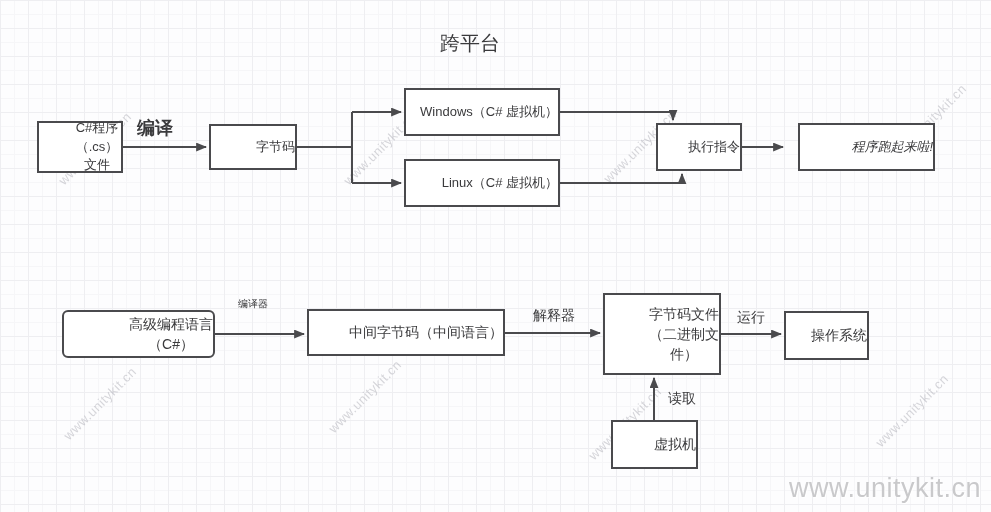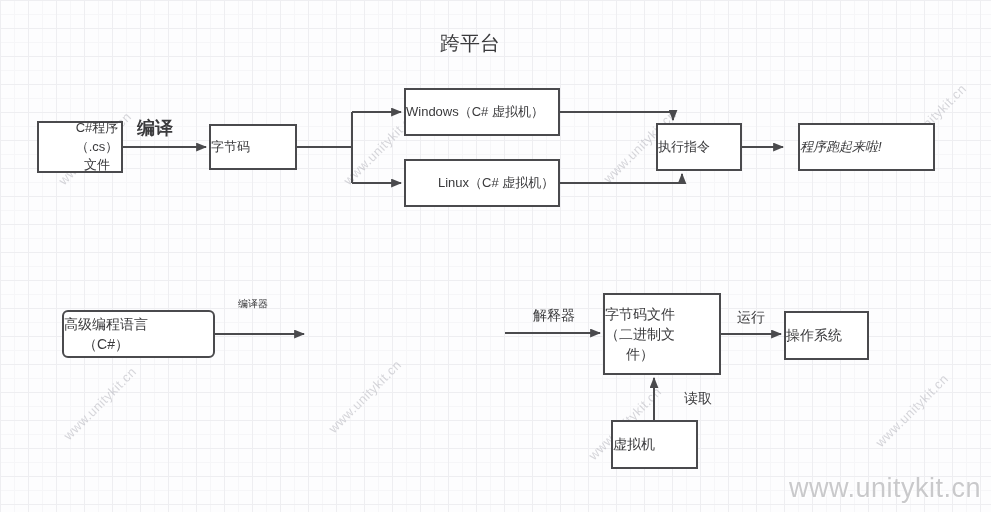--- a/index.html
+++ b/index.html
@@ -56,21 +56,21 @@
   }
 
   
   .node {
     position: absolute;
     box-sizing: border-box;
     background: #ffffff;
     border: 2px solid #4a4a4d;
     display: flex;
     align-items: center;
-    justify-content: flex-start;
+    justify-content: flex-end;
     text-align: center;
     color: #3a3a3c;
     font-size: 13px;
     line-height: 1.45;
   }
   .node .node-label { white-space: pre-line; }
   .node.big-text { font-size: 14px; }
 
   .n-cs       { left: 37px;  top: 121px; width: 86px;  height: 52px; padding-left: 34px; }
   .n-bytecode { left: 209px; top: 124px; width: 88px;  height: 46px; }
@@ -88,21 +88,21 @@
   .free-label {
     position: absolute;
     color: #3a3a3c;
     white-space: nowrap;
   }
   .lbl-title       { left: 440px; top: 30px;  font-size: 20px; }
   .lbl-compile     { left: 137px; top: 116px; font-size: 18px; font-weight: bold; }
   .lbl-compiler    { left: 238px; top: 297px; font-size: 10px; }
   .lbl-interpreter { left: 533px; top: 307px; font-size: 14px; }
   .lbl-run         { left: 737px; top: 309px; font-size: 14px; }
-  .lbl-read        { left: 668px; top: 390px; font-size: 14px; margin-left: 16px; }
+  .lbl-read        { left: 668px; top: 390px; font-size: 14px; }
 </style>
 </head>
 <body>
 
 <div class="canvas">
 
   <div class="wm-tile" style="left:30px;top:141px;">www.unitykit.cn</div>
   <div class="wm-tile" style="left:315px;top:141px;">www.unitykit.cn</div>
   <div class="wm-tile" style="left:575px;top:139px;">www.unitykit.cn</div>
   <div class="wm-tile" style="left:865px;top:113px;">www.unitykit.cn</div>
@@ -157,20 +157,23 @@
     <span class="node-label">执行指令</span>
   </div>
   <div class="node n-run">
     <span class="node-label">程序跑起来啦!</span>
   </div>
 
   <div class="node n-highlang big-text">
     <span class="node-label">高级编程语言
 （C#）</span>
   </div>
+  <div class="node n-il big-text">
+    <span class="node-label">中间字节码（中间语言）</span>
+  </div>
   <div class="node n-bytefile big-text">
     <span class="node-label">字节码文件
 （二进制文
 件）</span>
   </div>
   <div class="node n-os big-text">
     <span class="node-label">操作系统</span>
   </div>
   <div class="node n-vm big-text">
     <span class="node-label">虚拟机</span>

